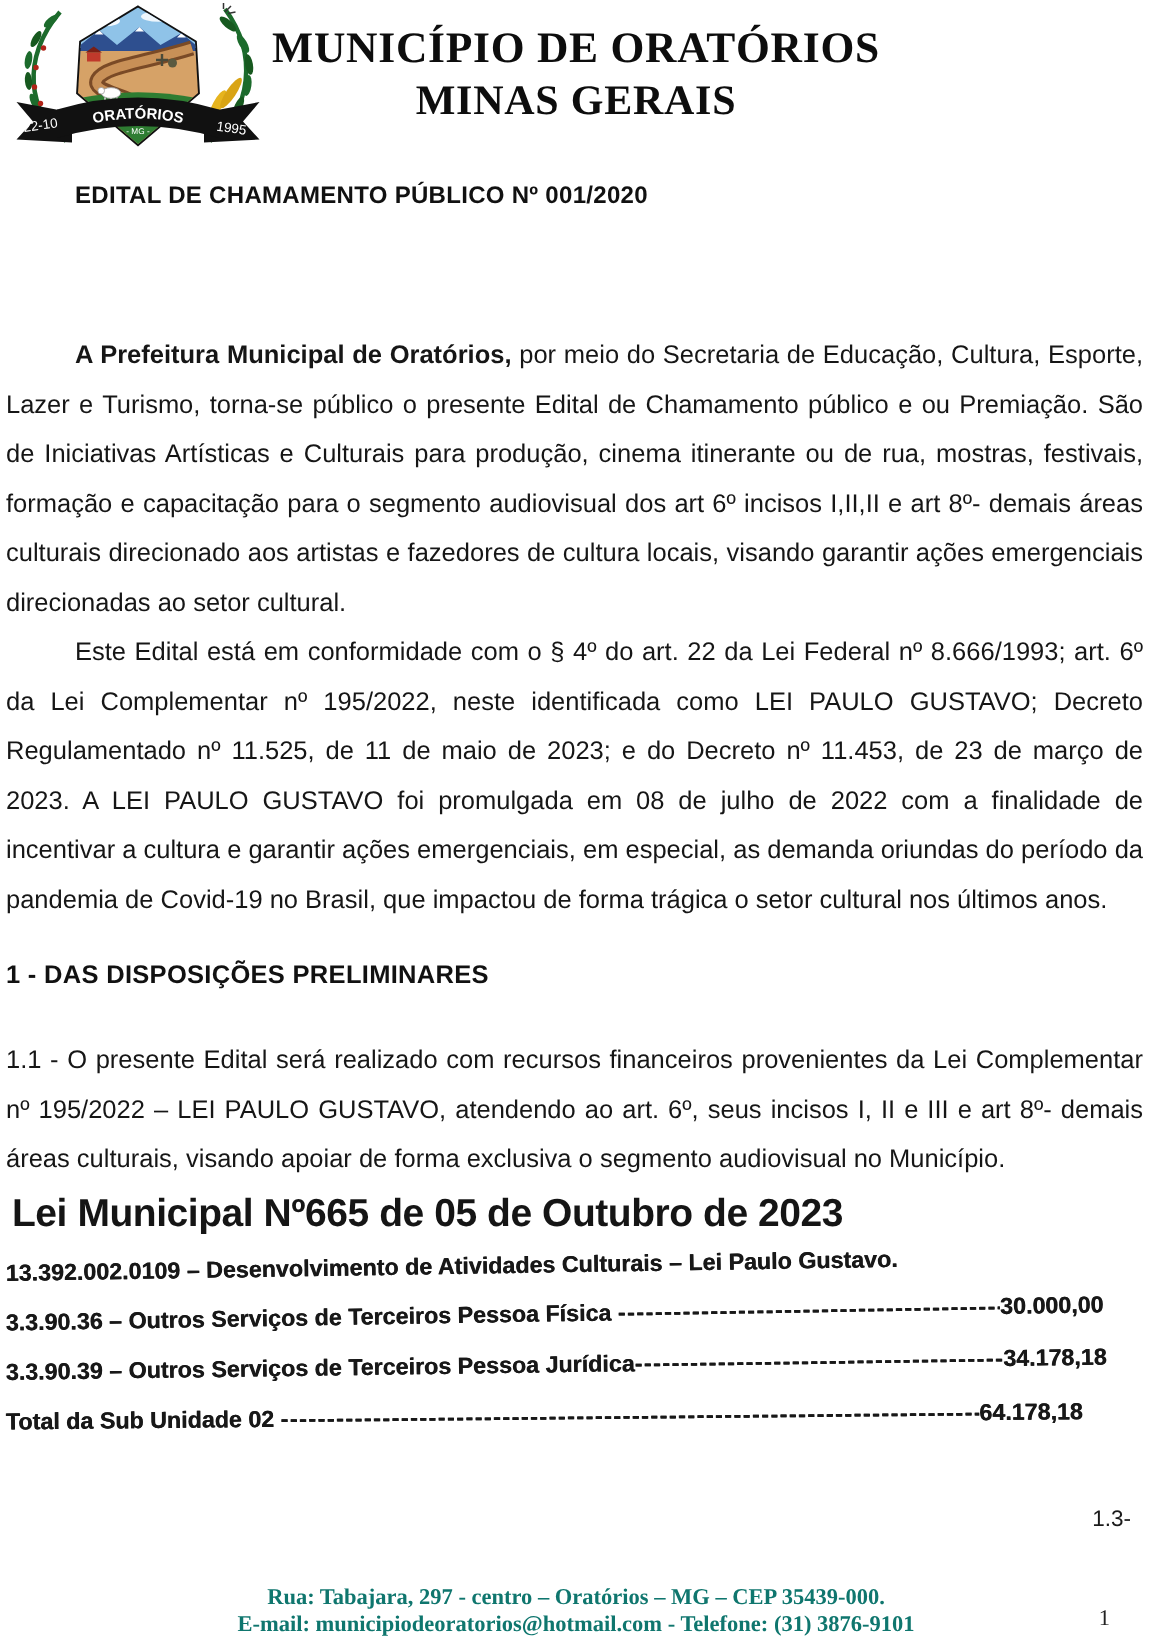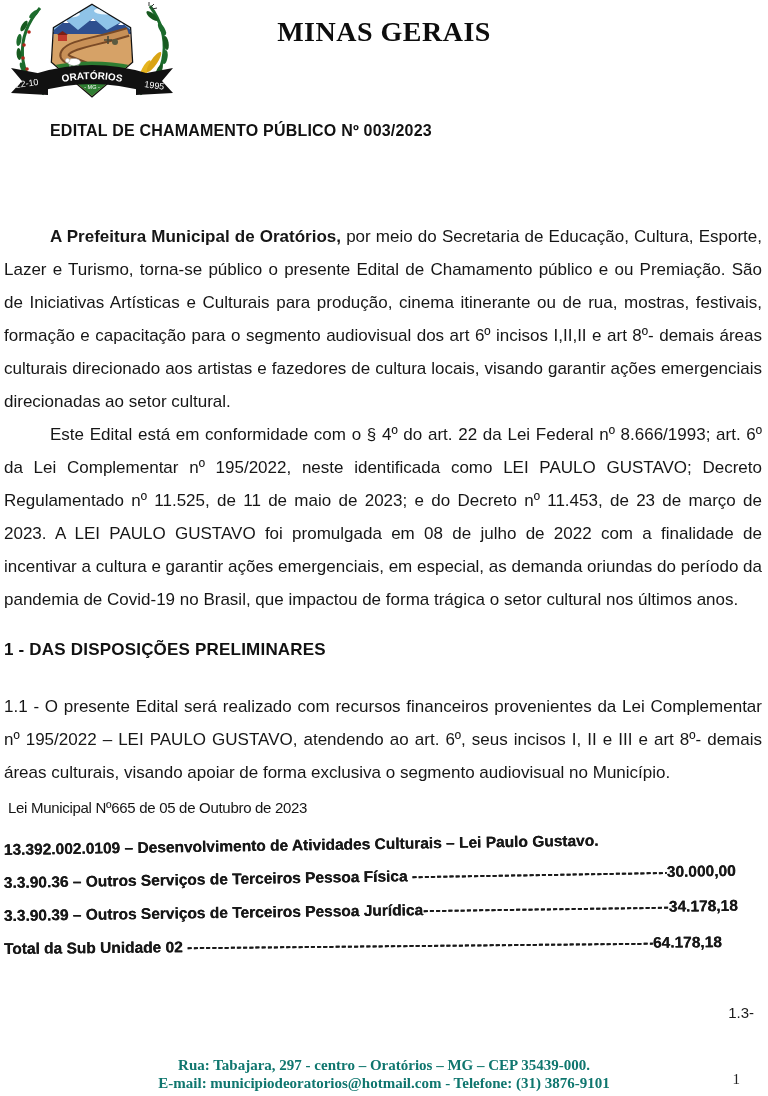--- a/index.html
+++ b/index.html
@@ -36,21 +36,21 @@
   .p1{margin-top:80px;}
   .section-heading{
     margin:24px 0 0 0;font-size:17px;font-weight:bold;color:#111;
     letter-spacing:0.2px;
   }
   .p11{margin-top:30px;}
   .alt-line{
     margin:2px 0 0 0;font-size:18px;line-height:30px;
     letter-spacing:-0.3px;color:#151515;
   }
-  .alt-line.lei{margin-top:4px;font-size:15px;padding-left:4px;}
+  .alt-line.lei{margin-top:4px;font-size:26px;padding-left:4px;font-weight:bold;}
   
   .budget{margin-top:10px;font-weight:bold;font-size:15.5px;color:#181818;}
   .budget-line,.budget-row{
     line-height:33px;transform-origin:0 100%;
     text-shadow:0.3px 0 0 currentColor;
   }
   .budget-line{transform:rotate(-0.9deg);}
   .budget-row{display:flex;align-items:baseline;}
   .budget-row .lbl{flex:0 0 auto;white-space:pre;}
   .budget-row .filler{flex:1 1 auto;overflow:hidden;white-space:nowrap;letter-spacing:1px;}
@@ -145,25 +145,26 @@
           <text font-family="Liberation Sans, sans-serif" font-size="10" font-weight="bold" fill="#ffffff">
             <textPath href="#bannerArc" startOffset="50%" text-anchor="middle">ORATÓRIOS</textPath>
           </text>
           <text x="84" y="87" text-anchor="middle" font-family="Liberation Sans, sans-serif" font-size="5.5" fill="#ffffff">- MG -</text>
           <text x="8" y="86" font-family="Liberation Sans, sans-serif" font-size="9" fill="#ffffff" transform="rotate(-8 8 86)">22-10</text>
           <text x="136" y="85" font-family="Liberation Sans, sans-serif" font-size="9" fill="#ffffff" transform="rotate(8 136 85)">1995</text>
         </g>
       </svg>
     </div>
     <div class="title-block">
+      <div class="title-line1">MUNICÍPIO DE ORATÓRIOS</div>
       <div class="title-line2">MINAS GERAIS</div>
     </div>
   </header>
 
-  <div class="edital-title">EDITAL DE CHAMAMENTO PÚBLICO Nº 003/2023</div>
+  <div class="edital-title">EDITAL DE CHAMAMENTO PÚBLICO Nº 001/2020</div>
 
   <main class="doc-main">
     <p class="body-p indent p1"><b>A Prefeitura Municipal de Oratórios,</b><span> por meio do Secretaria de Educação, Cultura, Esporte, Lazer e Turismo, torna-se público o presente Edital de Chamamento público e ou Premiação. São de Iniciativas Artísticas e Culturais para produção, cinema itinerante ou de rua, mostras, festivais, formação e capacitação para o segmento audiovisual dos art 6º incisos I,II,II e art 8º- demais áreas culturais direcionado aos artistas e fazedores de cultura locais, visando garantir ações emergenciais direcionadas ao setor cultural.</span></p>
 
     <p class="body-p indent">Este Edital está em conformidade com o § 4º do art. 22 da Lei Federal nº 8.666/1993; art. 6º da Lei Complementar nº 195/2022, neste identificada como LEI PAULO GUSTAVO; Decreto Regulamentado nº 11.525, de 11 de maio de 2023;  e do Decreto nº 11.453, de 23 de março de 2023. A LEI PAULO GUSTAVO foi promulgada em 08 de julho de 2022 com a finalidade de incentivar a cultura e garantir ações emergenciais, em especial, as demanda oriundas do período da pandemia de Covid-19 no Brasil, que impactou de forma trágica o setor cultural nos últimos anos.</p>
 
     <h2 class="section-heading">1 - DAS DISPOSIÇÕES PRELIMINARES</h2>
 
     <p class="body-p p11">1.1 - O presente Edital será realizado com recursos financeiros provenientes da Lei Complementar nº 195/2022 – LEI PAULO GUSTAVO, atendendo ao art. 6º, seus incisos I, II e III e art 8º- demais áreas culturais, visando apoiar de forma exclusiva o segmento audiovisual no Município.</p>
 

